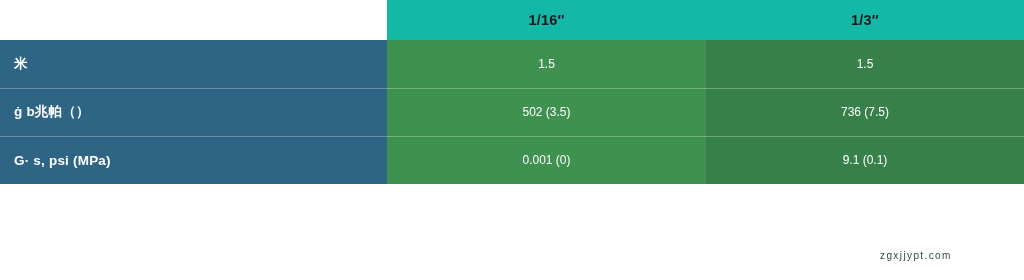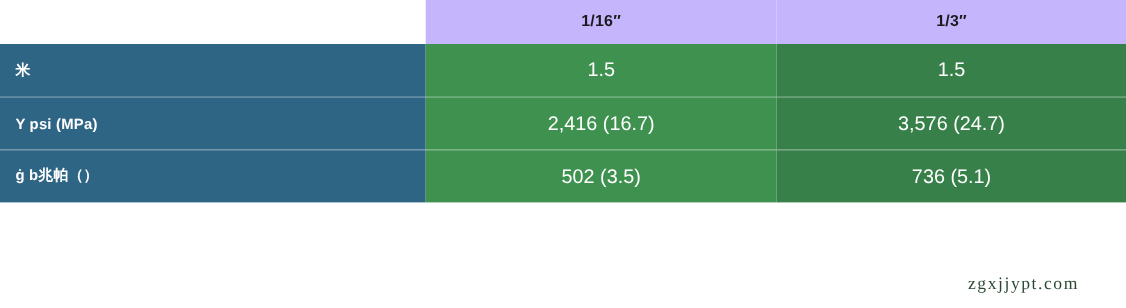--- a/index.html
+++ b/index.html
@@ -28,39 +28,39 @@
   }
 
   table.spec-table col.col-label { width: 387px; }
   table.spec-table col.col-a     { width: 319px; }
   table.spec-table col.col-b     { width: 318px; }
 
   
   thead tr.header-row th {
     height: 40px;
     padding: 0;
-    background: #c4b5fd;
+    background: #14b8a6;
     color: #1a1a1a;
     font-size: 14.5px;
     font-weight: bold;
     text-align: center;
     vertical-align: middle;
     letter-spacing: 0.2px;
   }
   thead tr.header-row th.header-corner {
     background: #ffffff;
   }
 
   
   tbody tr { height: 48px; }
 
   tbody td {
     padding: 0;
     vertical-align: middle;
-    font-size: 18px;
+    font-size: 12px;
     color: #ffffff;
     border-top: 1px solid rgba(255,255,255,0.28);
   }
   tbody tr:first-child td {
     border-top: none;
   }
 
   td.cell-label {
     background: #2e6585;
     padding-left: 14px;
@@ -80,22 +80,22 @@
     background: #388049;
     text-align: center;
     font-weight: normal;
   }
 
   
   .watermark {
     position: absolute;
     left: 880px;
     top: 250px;
-    font-family: Liberation Serif, serif;
-    font-size: 16px;
+    font-family: Liberation Sans, sans-serif;
+    font-size: 10px;
     letter-spacing: 1.4px;
     color: #16361f;
     opacity: 0.92;
     white-space: nowrap;
     pointer-events: none;
   }
 </style>
 </head>
 <body>
 
@@ -117,32 +117,32 @@
     </thead>
 
     <tbody>
 
       <tr>
         <td class="cell-label">米</td>
         <td class="cell-a">1.5</td>
         <td class="cell-b">1.5</td>
       </tr>
 
-      <tr>
-        <td class="cell-label">Y psi (MPa)</td>
-        <td class="cell-a">2,416 (16.7)</td>
-        <td class="cell-b">3,576 (24.7)</td>
-      </tr>
 
       <tr>
         <td class="cell-label">ġ b兆帕（）</td>
         <td class="cell-a">502 (3.5)</td>
-        <td class="cell-b">736 (5.1)</td>
+        <td class="cell-b">736 (7.5)</td>
       </tr>
 
 
+      <tr>
+        <td class="cell-label">G· s, psi (MPa)</td>
+        <td class="cell-a">0.001 (0)</td>
+        <td class="cell-b">9.1 (0.1)</td>
+      </tr>
 
     </tbody>
   </table>
 
   <div class="watermark">zgxjjypt.com</div>
 
 </div>
 
 </body></html>

